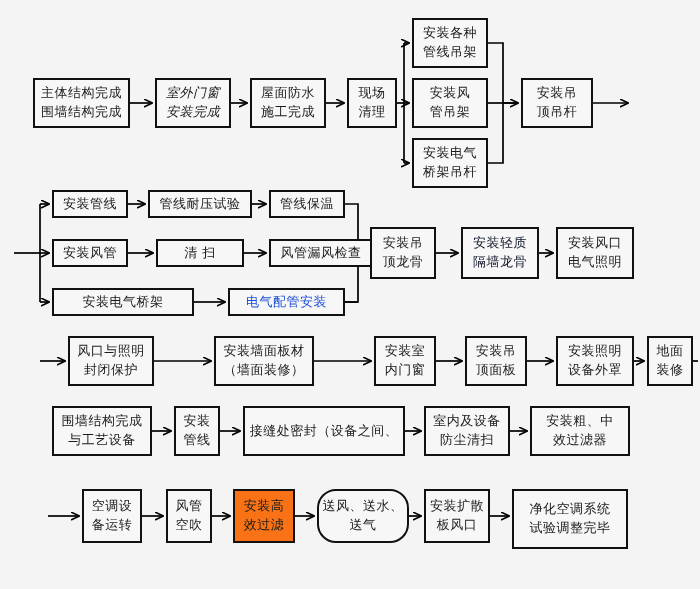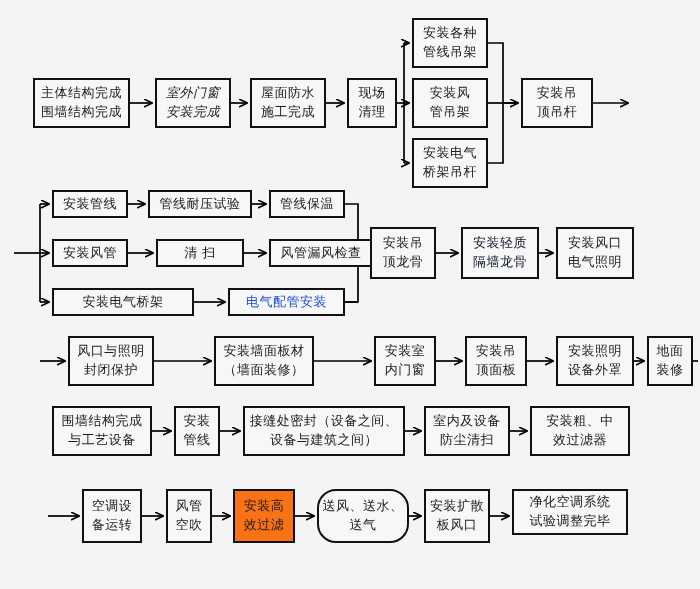--- a/index.html
+++ b/index.html
@@ -211,21 +211,20 @@
       <div class="node" style="left: 52px; top: 406px; width: 100px; height: 50px; border-color: rgb(17, 17, 17); background: rgb(247, 247, 247); color: rgb(26, 26, 26);">
         <span class="ln">围墙结构完成</span>
         <span class="ln">与工艺设备</span>
       </div>
       <div class="node" style="left: 174px; top: 406px; width: 46px; height: 50px; border-color: rgb(17, 17, 17); background: rgb(247, 247, 247); color: rgb(26, 26, 26);">
         <span class="ln">安装</span>
         <span class="ln">管线</span>
       </div>
       <div class="node" style="left: 243px; top: 406px; width: 162px; height: 50px; border-color: rgb(17, 17, 17); background: rgb(247, 247, 247); color: rgb(26, 26, 26);">
         <span class="ln">接缝处密封（设备之间、</span>
-        <span class="ln">设备与建筑之间）</span>
       </div>
       <div class="node" style="left: 424px; top: 406px; width: 86px; height: 50px; border-color: rgb(17, 17, 17); background: rgb(247, 247, 247); color: rgb(26, 26, 26);">
         <span class="ln">室内及设备</span>
         <span class="ln">防尘清扫</span>
       </div>
       <div class="node" style="left: 530px; top: 406px; width: 100px; height: 50px; border-color: rgb(17, 17, 17); background: rgb(247, 247, 247); color: rgb(26, 26, 26);">
         <span class="ln">安装粗、中</span>
         <span class="ln">效过滤器</span>
       </div>
       <div class="node" style="left: 82px; top: 489px; width: 60px; height: 54px; border-color: rgb(17, 17, 17); background: rgb(247, 247, 247); color: rgb(26, 26, 26);">
@@ -241,19 +240,19 @@
         <span class="ln">效过滤</span>
       </div>
       <div class="node" style="left: 317px; top: 489px; width: 92px; height: 54px; border-color: rgb(17, 17, 17); background: rgb(247, 247, 247); color: rgb(26, 26, 26); border-radius: 19px;">
         <span class="ln">送风、送水、</span>
         <span class="ln">送气</span>
       </div>
       <div class="node" style="left: 424px; top: 489px; width: 66px; height: 54px; border-color: rgb(17, 17, 17); background: rgb(247, 247, 247); color: rgb(26, 26, 26);">
         <span class="ln">安装扩散</span>
         <span class="ln">板风口</span>
       </div>
-      <div class="node" style="left: 512px; top: 489px; width: 116px; height: 46px; border-color: rgb(17, 17, 17); background: rgb(247, 247, 247); color: rgb(26, 26, 26);">
+      <div class="node" style="left: 512px; top: 489px; width: 116px; height: 60px; border-color: rgb(17, 17, 17); background: rgb(247, 247, 247); color: rgb(26, 26, 26);">
         <span class="ln">净化空调系统</span>
         <span class="ln">试验调整完毕</span>
       </div>
     </div>
 
 </div>
 
 </body></html>

